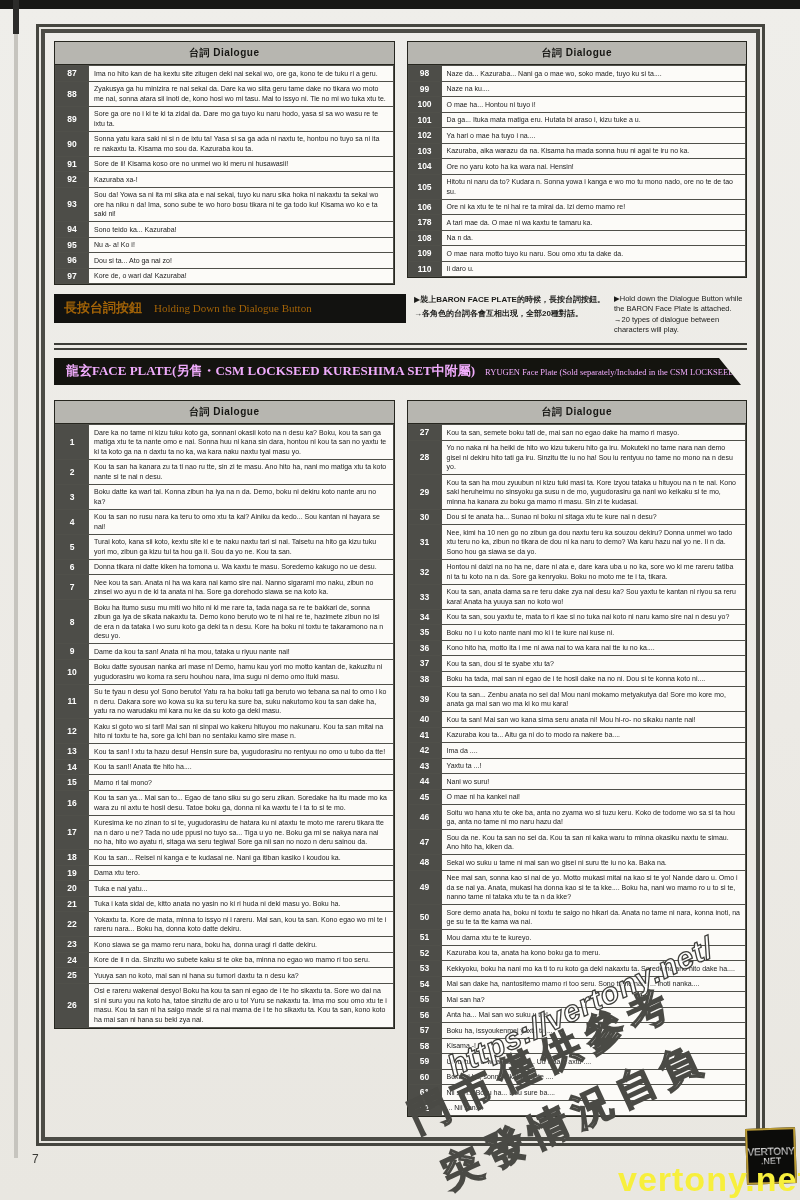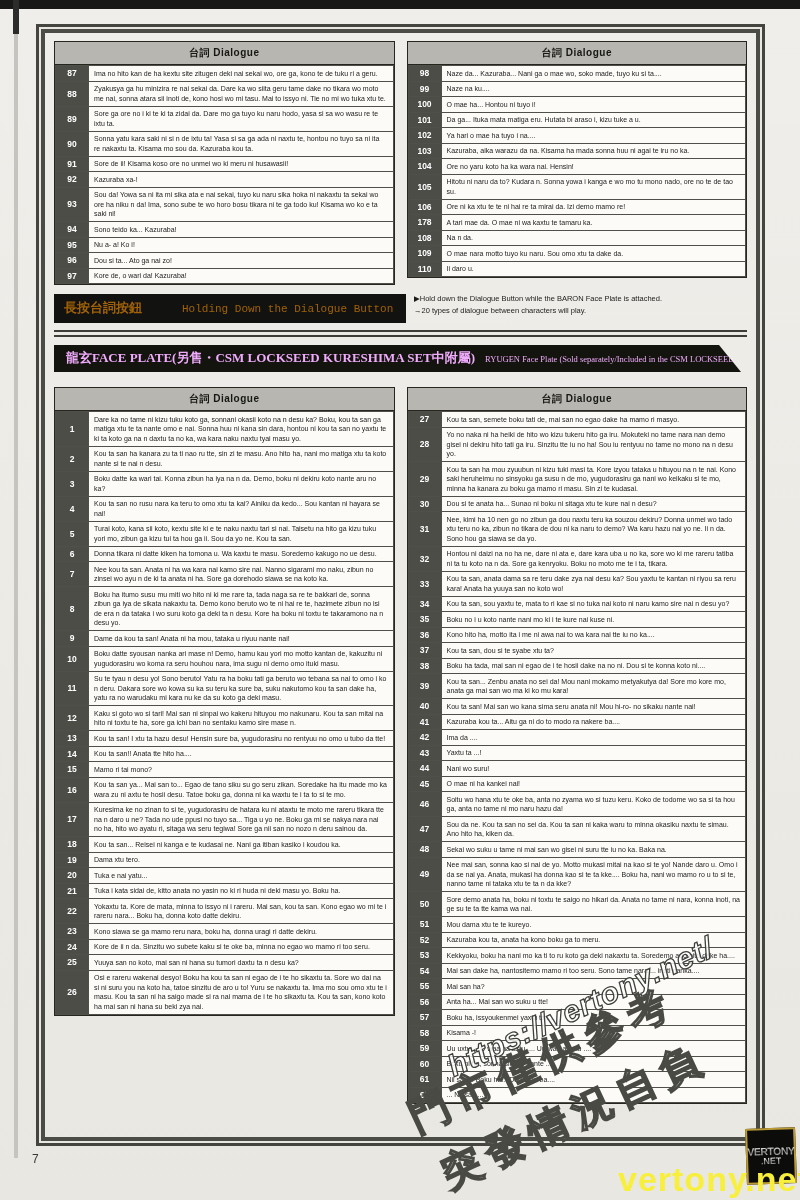--- a/index.html
+++ b/index.html
@@ -36,21 +36,21 @@
     font-size:8.5px;padding:2px 1px;
   }
   td.txt{font-size:7px;line-height:9.5px;padding:2.5px 5px;color:#222;background:#fcfbf8;}
 
   .hold-row{display:flex;gap:8px;margin:9px 0 7px;align-items:flex-start;}
   .hold-button{
     width:352px;flex:none;background:#121210;color:#a16207;
     padding:5px 10px 6px;display:flex;gap:12px;align-items:baseline;box-sizing:border-box;
   }
   .hold-button .zh{font-size:13px;font-weight:bold;white-space:nowrap;}
-  .hold-button .en{font-size:11px;font-family:Liberation Mono, monospace;white-space:nowrap;margin-left:28px;}
+  .hold-button .en{font-size:11px;font-family:Liberation Serif, serif;white-space:nowrap;}
   .hold-note-zh{width:192px;flex:none;font-size:8px;font-weight:bold;line-height:11.5px;}
   .hold-note-zh div{margin-bottom:2px;}
   .hold-note-en{flex:1;font-size:7.5px;line-height:9.5px;}
   .hold-note-en div{margin-bottom:2px;}
 
   .divider{height:7px;margin:4px 0 8px;
     background:linear-gradient(#3d3d38 0 2px,#eceae5 2px 5px,#3d3d38 5px 7px);}
 
   .ryugen-banner{
     background:#14140f;color:#f0abfc;padding:4px 12px 5px;margin-right:6px;
@@ -220,20 +220,24 @@
               </tr>
             </tbody>
           </table>
       </div>
     </div>
 
     <div class="hold-row">
       <div class="hold-button">
         <span class="zh">長按台詞按鈕</span>
         <span class="en">Holding Down the Dialogue Button</span>
+      </div>
+      <div class="hold-note-zh">
+        <div>▶裝上BARON FACE PLATE的時候，長按台詞按鈕。</div>
+        <div>→各角色的台詞各會互相出現，全部20種對話。</div>
       </div>
       <div class="hold-note-en">
         <div>▶Hold down the Dialogue Button while the BARON Face Plate is attached.</div>
         <div>→20 types of dialogue between characters will play.</div>
       </div>
     </div>
 
     <div class="divider"></div>
 
     <div class="ryugen-banner">

